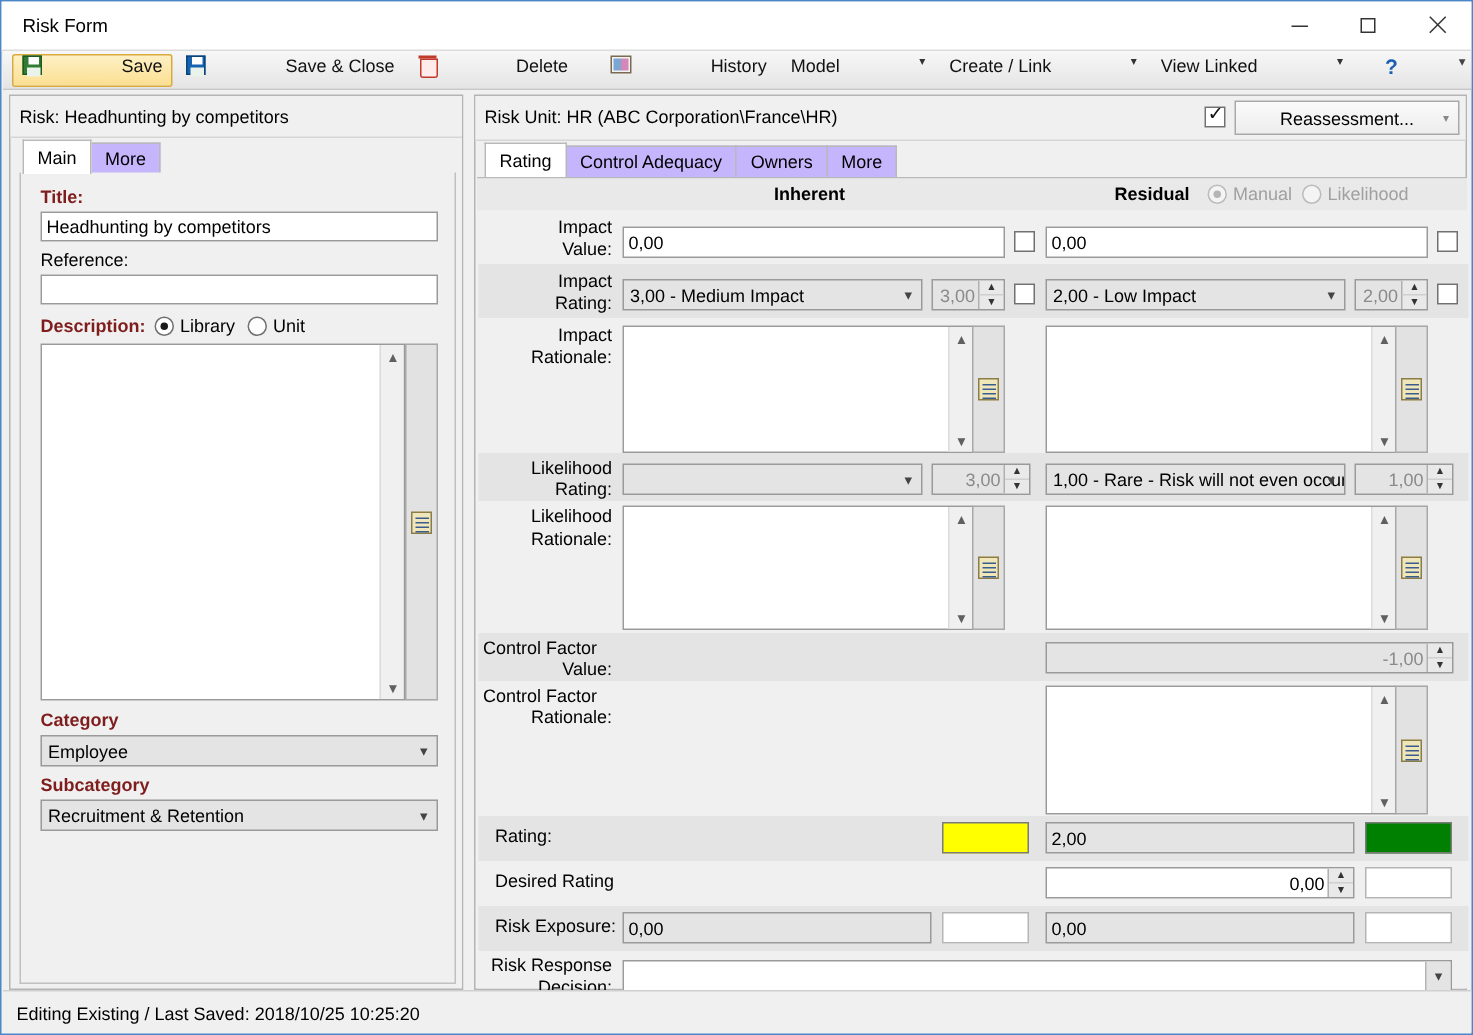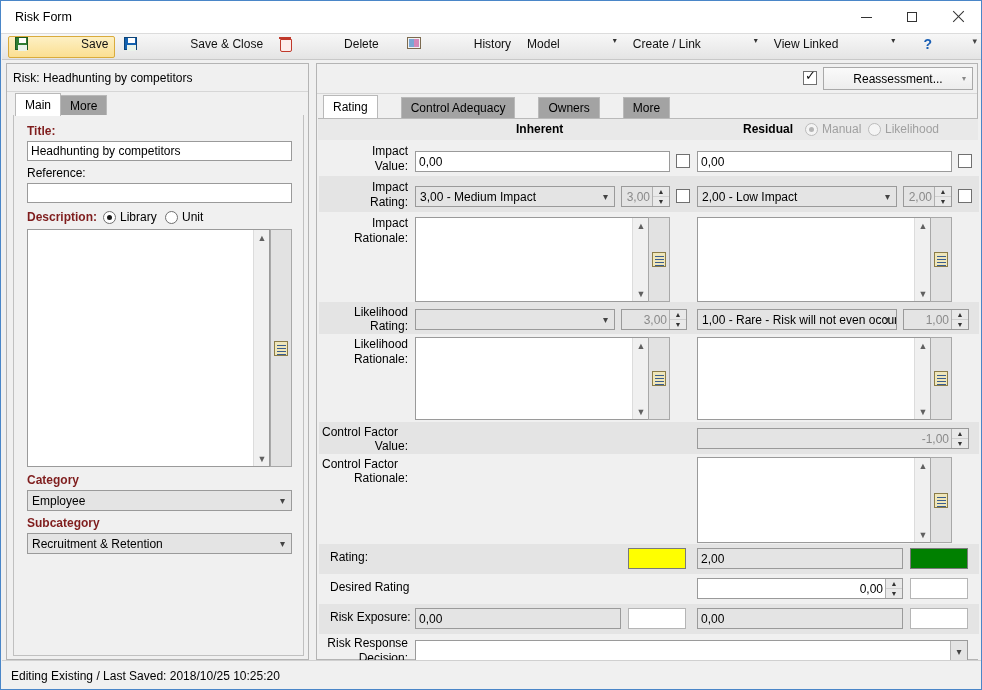--- a/index.html
+++ b/index.html
@@ -162,21 +162,21 @@
 
   
   .tabstrip {
     position: absolute; height: 22px;
     display: flex; align-items: flex-end;
   }
   .tab {
     height: 21px; padding: 0 9px;
     display: flex; align-items: center;
     font-size: 12px; color: #000;
-    background: #a3a3a3;
+    background: #c4b5fd;
     border: 1px solid #b9b9b9;
     border-bottom: none;
     margin-right: -1px;
     cursor: default;
     white-space: nowrap;
   }
   .tab.sel {
     background: #ffffff;
     height: 23px;
     border-color: #b9b9b9;
@@ -448,30 +448,31 @@
       </div>
 
     </div>
   </div>
 
   <div id="splitter"></div>
 
   <div id="right-panel">
 
     <div class="panel-header" style="height:30px;">
+      <div class="panel-header-text">Risk Unit: HR (ABC Corporation\France\HR)</div>
       <div class="chk on" style="right:160px; top:7px;"></div>
       <div style="position:absolute; right:4px; top:3px; width:150px; height:23px;
                   background:linear-gradient(to bottom,#fafafa,#ededed);
                   border:1px solid #a9a9a9; display:flex; align-items:center; justify-content:center;">
         <span style="font-size:12px;color:#000;">Reassessment...</span>
         <span style="position:absolute;right:6px;font-size:8px;color:#888;">▾</span>
       </div>
     </div>
 
-    <div class="tabstrip" style="left:6px; top:32px;gap:24px;">
+    <div class="tabstrip" style="left:6px; top:32px;">
       <div class="tab sel">
         <span>Rating</span>
       </div>
       <div class="tab">
         <span>Control Adequacy</span>
       </div>
       <div class="tab">
         <span>Owners</span>
       </div>
       <div class="tab">

